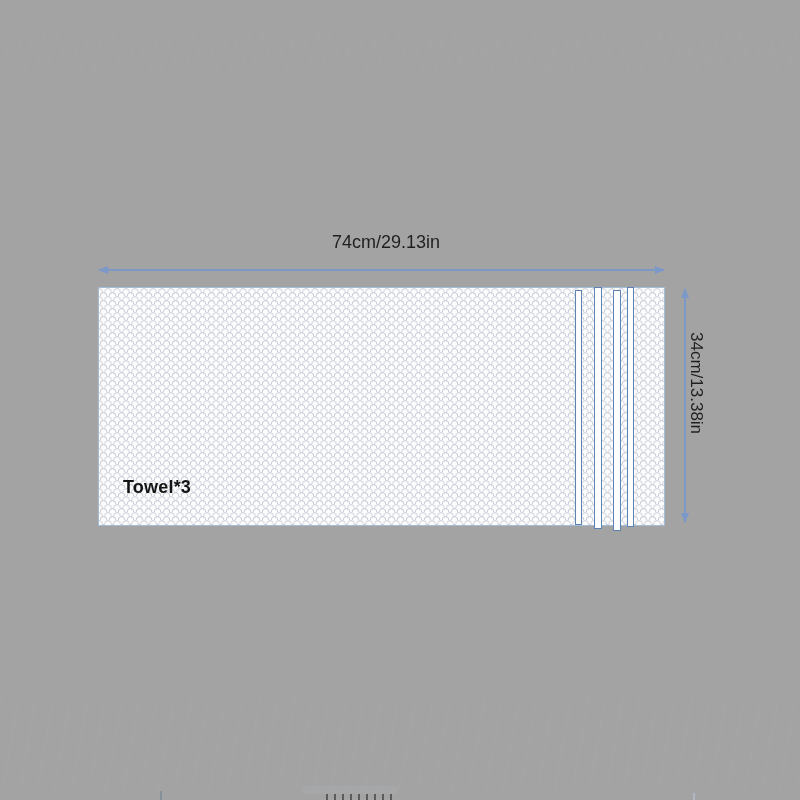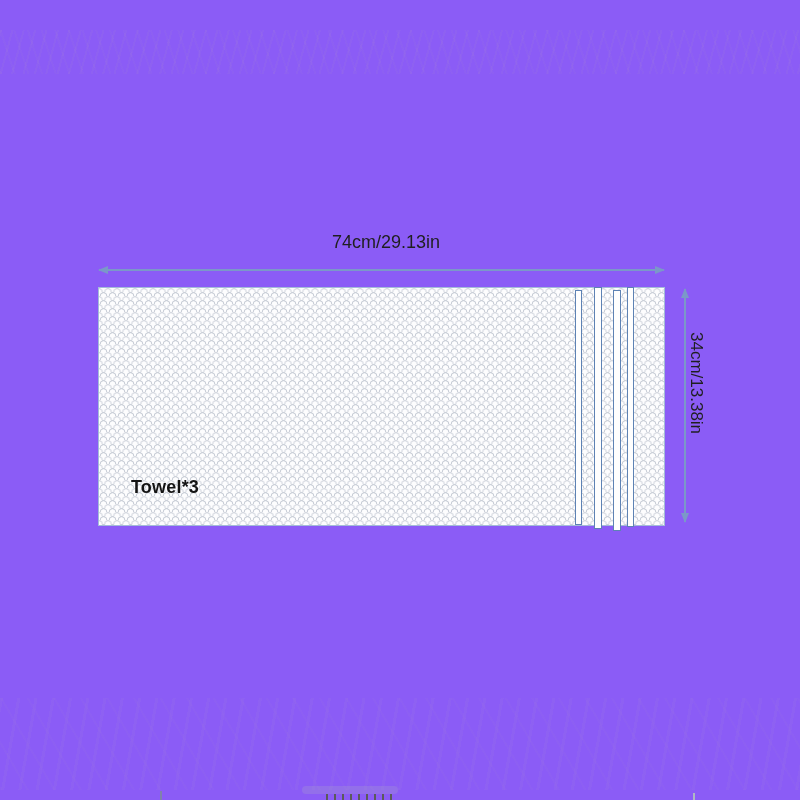--- a/index.html
+++ b/index.html
@@ -10,21 +10,21 @@
     width: 800px;
     height: 800px;
     overflow: hidden;
     background: #fbfaf6;
     font-family: "Liberation Sans", sans-serif;
   }
   .stage {
     position: relative;
     width: 800px;
     height: 800px;
-    background: #8b5cf6;
+    background: #a3a3a3;
   }
 
   
   .ghost {
     position: absolute;
     pointer-events: none;
   }
   .ghost-top {
     left: 0; top: 30px; width: 800px; height: 44px;
     background:
@@ -143,21 +143,20 @@
   .stripe-4 { left: 528px; top: -1px; width: 7px; height: 240px; }
 
   .towel-label {
     position: absolute;
     left: 24px; top: 189px;
     font-size: 18px;
     font-weight: bold;
     color: #141414;
     letter-spacing: 0.2px;
     white-space: nowrap;
-    margin-left: 8px;
   }
 
   
   .edge-tick-left {
     position: absolute;
     left: 160px; top: 791px;
     width: 2px; height: 9px;
     background: #7d8b99;
     opacity: 0.8;
   }

